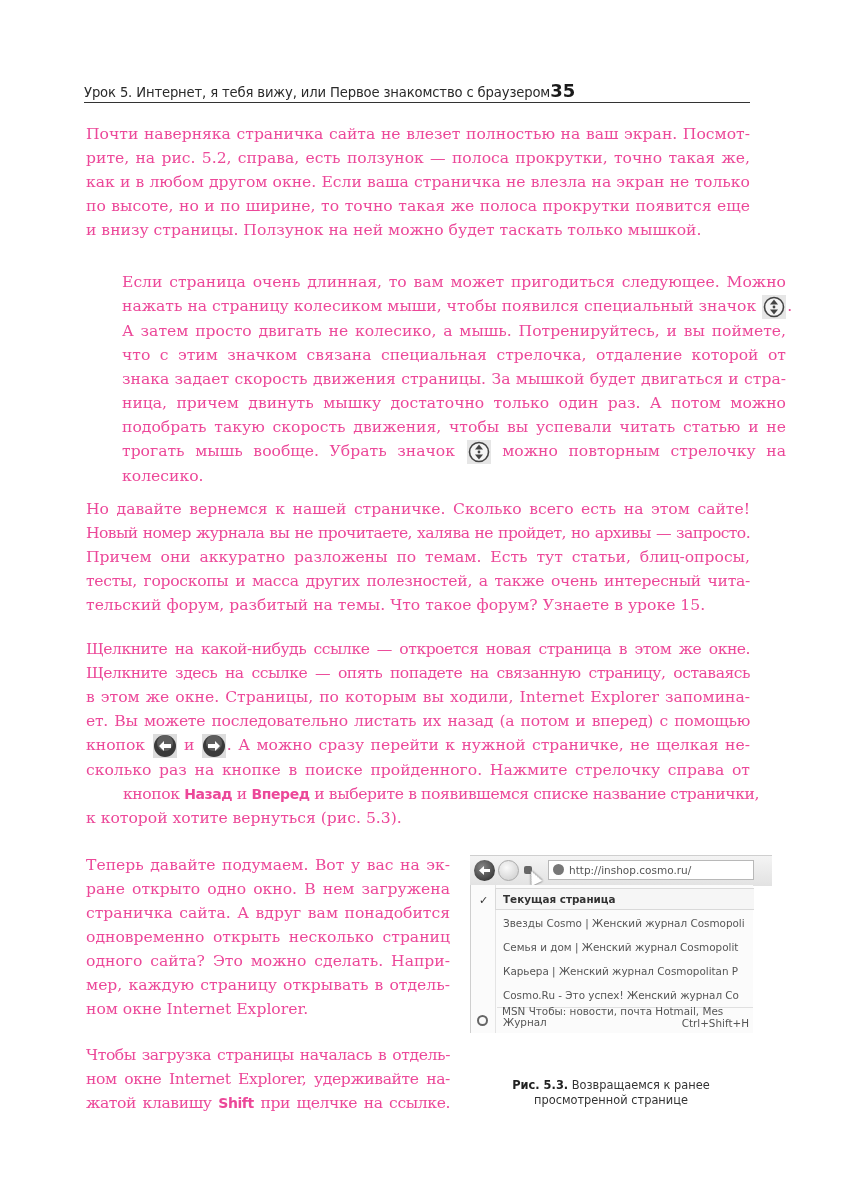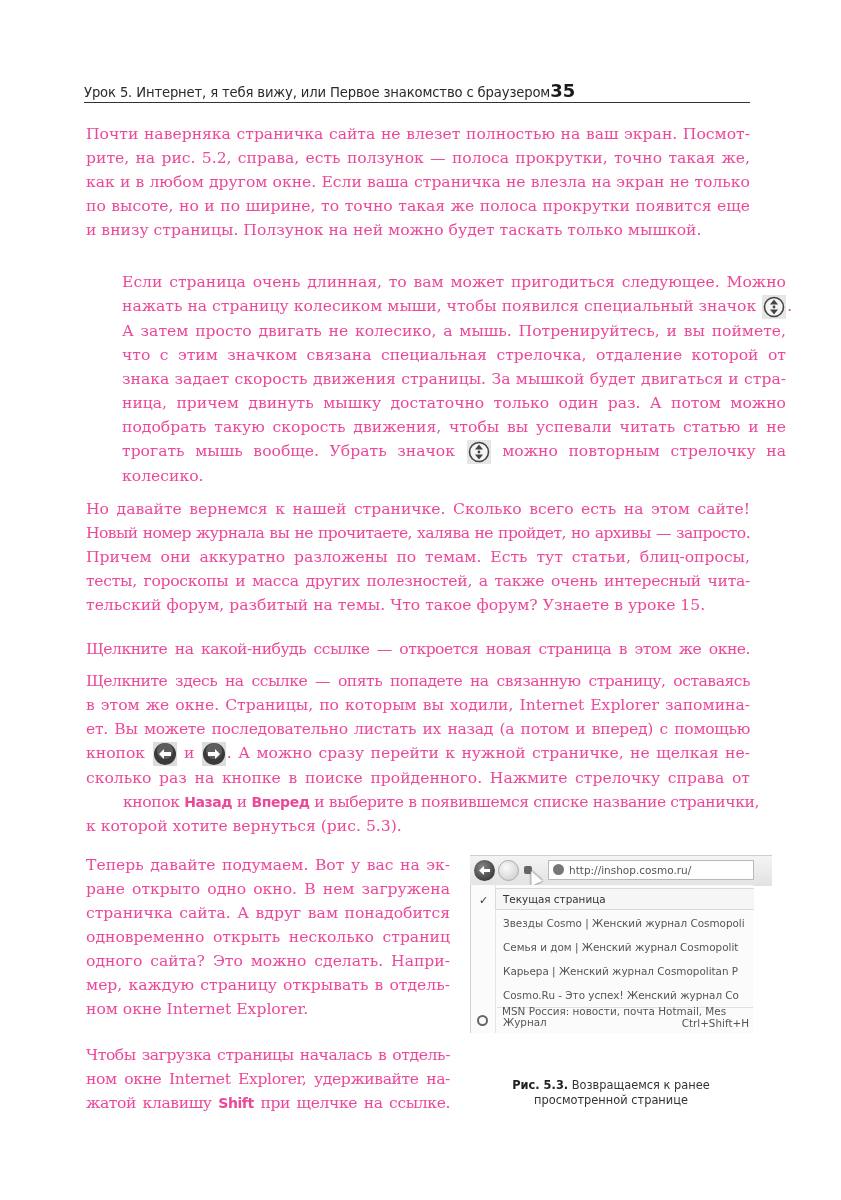--- a/index.html
+++ b/index.html
@@ -19,21 +19,21 @@
   .fig-toolbar { position:absolute; left:0; top:0; width:302px; height:30px; background:linear-gradient(#f4f4f4,#e2e2e2); border-top:1px solid #cfcfcf; }
   .fig-back { position:absolute; left:4px; top:4px; width:21px; height:21px; border-radius:50%; background:radial-gradient(circle at 40% 35%,#888,#222); }
   .fig-fwd { position:absolute; left:28px; top:4px; width:21px; height:21px; border-radius:50%; background:radial-gradient(circle at 40% 35%,#fafafa,#c9c9c9); border:1px solid #aaa; box-sizing:border-box; }
   .fig-drop { position:absolute; left:54px; top:10px; width:8px; height:8px; background:#666; border-radius:2px; }
   .fig-cursor { position:absolute; left:58px; top:14px; width:0; height:0; border-left:6px solid transparent; border-right:6px solid transparent; border-bottom:14px solid #fff; transform:rotate(-25deg); filter:drop-shadow(0 0 1px #333); }
   .fig-address { position:absolute; left:78px; top:4px; width:206px; height:20px; background:#fff; border:1px solid #b8b8b8; box-sizing:border-box; font-size:10.5px; color:#555; line-height:18px; padding-left:20px; }
   .fig-address .globe { position:absolute; left:4px; top:3px; width:11px; height:11px; border-radius:50%; background:#777; }
   .fig-menu { position:absolute; left:0; top:30px; width:282px; height:148px; background:#fbfbfb; border-left:1px solid #cfcfcf; }
   .fig-gutter { position:absolute; left:0; top:0; width:24px; height:148px; border-right:1px solid #e4e4e4; }
   .fig-item { position:absolute; left:32px; font-size:10.4px; color:#555; white-space:nowrap; }
-  .fig-item.current { font-weight:normal; color:#333; }
+  .fig-item.current { font-weight:bold; color:#333; }
   .fig-check { position:absolute; left:8px; top:9px; font-size:11px; color:#333; }
   .fig-current-row { position:absolute; left:24px; top:3px; width:258px; height:20px; border:1px solid #d9d9d9; border-right:none; background:#f6f6f6; }
   .fig-sep { position:absolute; left:26px; top:124px; width:256px; height:1px; background:#e0e0e0; }
   .fig-journal-icon { position:absolute; left:6px; top:130px; width:11px; height:11px; border-radius:50%; border:2px solid #666; box-sizing:border-box; }
   .fig-shortcut { position:absolute; right:4px; top:132px; font-size:10.4px; color:#555; }
   .caption { position:absolute; left:470px; top:1078px; width:282px; text-align:center; font-family:"DejaVu Sans", sans-serif; font-size:11.4px; line-height:15px; color:#333; }
   .caption b { font-weight:bold; color:#222; }
 </style>
 </head>
 <body>
@@ -78,21 +78,21 @@
 <div class="para full body-text" style="top:497px;">
   <span class="line">Но давайте вернемся к нашей страничке. Сколько всего есть на этом сайте!</span>
   <span class="line" style="letter-spacing:-0.6px;">Новый номер журнала вы не прочитаете, халява не пройдет, но архивы — запросто.</span>
   <span class="line">Причем они аккуратно разложены по темам. Есть тут статьи, блиц-опросы,</span>
   <span class="line" style="letter-spacing:-0.3px;">тесты, гороскопы и масса других полезностей, а также очень интересный чита-</span>
   <span class="line last">тельский форум, разбитый на темы. Что такое форум? Узнаете в уроке 15.</span>
 </div>
 
 <div class="para full body-text" style="top:637px;">
   <span class="line" style="letter-spacing:-0.5px;">Щелкните на какой-нибудь ссылке — откроется новая страница в этом же окне.</span>
-  <span class="line" style="letter-spacing:-0.5px;margin-top:8px;">Щелкните здесь на ссылке — опять попадете на связанную страницу, оставаясь</span>
+  <span class="line" style="letter-spacing:-0.5px;">Щелкните здесь на ссылке — опять попадете на связанную страницу, оставаясь</span>
   <span class="line">в этом же окне. Страницы, по которым вы ходили, Internet Explorer запомина-</span>
   <span class="line" style="letter-spacing:-0.3px;">ет. Вы можете последовательно листать их назад (а потом и вперед) с помощью</span>
   <span class="line"><span>кнопок</span> <svg class="icon-inline" viewBox="0 0 24 24">
         <rect width="24" height="24" fill="#dcdcdc"></rect>
         <circle cx="12" cy="12" r="11" fill="#3a3a3a"></circle>
         <circle cx="12" cy="9" r="8" fill="#777" opacity="0.6"></circle>
         <path d="M6 12 L11 7 L11 10 L18 10 L18 14 L11 14 L11 17 Z" fill="#fff"></path>
       </svg> <span>и</span> <svg class="icon-inline" viewBox="0 0 24 24">
         <rect width="24" height="24" fill="#dcdcdc"></rect>
         <circle cx="12" cy="12" r="11" fill="#3a3a3a"></circle>
@@ -146,18 +146,18 @@
     <span class="fig-item" style="top:104px;">Cosmo.Ru - Это успех! Женский журнал Co</span>
 
     <div class="fig-sep" style="top:122px;"></div>
 
     <div class="fig-journal-icon"></div>
     <span class="fig-item" style="top:131px;">Журнал</span>
     <span class="fig-shortcut">Ctrl+Shift+H</span>
   </div>
 </div>
 
-<div style="position:absolute; left:502px; top:1005px; font-family:'DejaVu Sans', sans-serif; font-size:10.4px; color:#555; white-space:nowrap;">MSN Россия: новости, почта Hotmail, Mes</div>
+<div style="position:absolute; left:502px; top:1005px; font-family:'DejaVu Sans', sans-serif; font-size:10.4px; color:#555; white-space:nowrap;">MSN Чтобы: новости, почта Hotmail, Mes</div>
 
 <div class="caption">
   <b>Рис. 5.3.</b> <span>Возвращаемся к ранее</span><br>
   <span>просмотренной странице</span>
 </div>
 
 </body></html>

